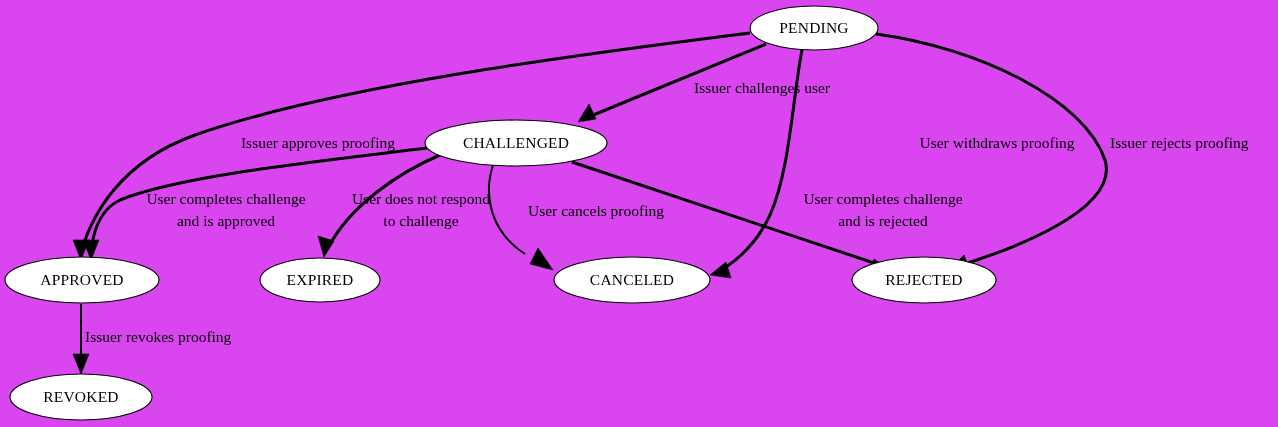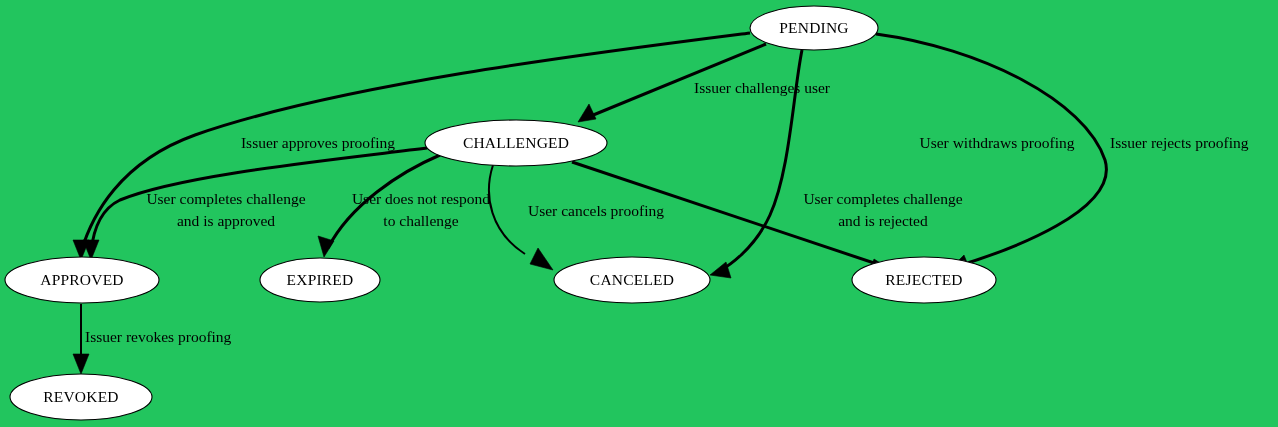--- a/index.html
+++ b/index.html
@@ -4,21 +4,21 @@
 <style>
   html, body {
     margin: 0;
     padding: 0;
     background: #ffffff;
   }
   #canvas {
     position: relative;
     width: 1278px;
     height: 427px;
-    background: #22c55e;
+    background: #d946ef;
     overflow: hidden;
     font-family: "Liberation Serif", "DejaVu Serif", serif;
   }
   svg#graph {
     display: block;
     width: 1278px;
     height: 427px;
   }
   .node-ellipse {
     fill: #ffffff;

